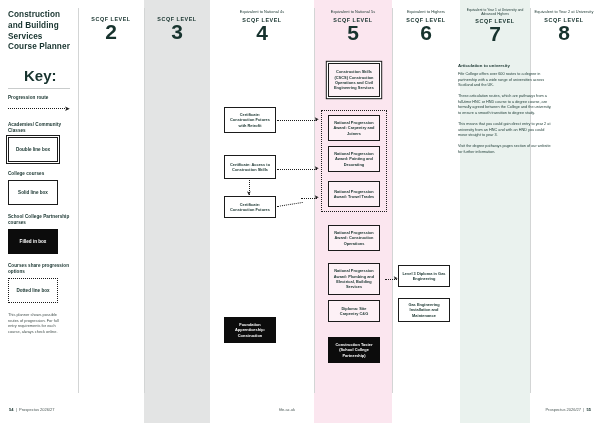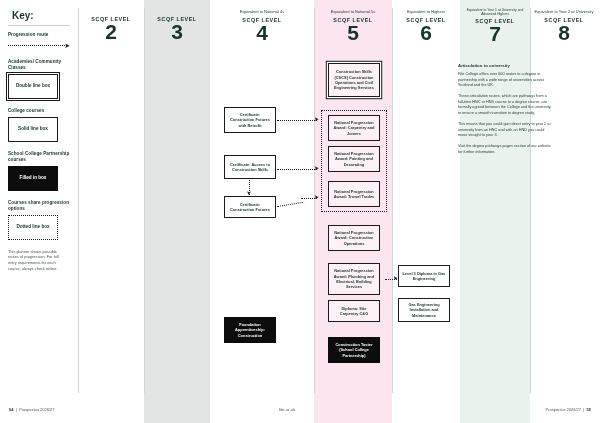--- a/index.html
+++ b/index.html
@@ -26,21 +26,21 @@
 
   
   .vline{position:absolute;top:8px;width:1px;background:#d3d5d5;height:385px;}
 
   
   .key-panel{position:absolute;left:8px;top:10px;width:62px;}
   .planner-title{
     font-size:8.2px;font-weight:bold;line-height:1.32;letter-spacing:.1px;
     color:#17332e;margin:0 0 14px 0;
   }
-  .key-head{font-size:10px;font-weight:bold;margin:0 0 4px 4px;}
+  .key-head{font-size:15px;font-weight:bold;margin:0 0 4px 16px;}
   .key-rule{height:1px;background:#c9cccc;margin:3px 0 6px 0;width:62px;}
   .key-label{font-size:4.6px;font-weight:bold;line-height:1.3;margin:0 0 3px 0;letter-spacing:.05px;}
   .key-block{margin-bottom:9px;}
   .arrow-row{display:flex;align-items:center;height:9px;margin-bottom:2px;}
   .dotline{flex:1;border-top:1px dotted #1b1b1b;height:0;}
   .arrow-head{font-size:7px;line-height:7px;margin-left:-1px;color:#1b1b1b;}
   .kbox{
     width:48px;height:23px;display:flex;align-items:center;justify-content:center;
     text-align:center;font-size:4.6px;font-weight:bold;line-height:1.28;
   }
@@ -106,20 +106,21 @@
 
 <div class="layer">
   <div class="vline" style="left:78px;"></div>
   <div class="vline" style="left:144px;"></div>
   <div class="vline" style="left:314px;"></div>
   <div class="vline" style="left:392px;"></div>
   <div class="vline" style="left:530px;"></div>
 </div>
 
 <div class="key-panel">
+  <div class="planner-title">Construction and Building Services Course Planner</div>
 
   <div class="key-head">Key:</div>
   <div class="key-rule"></div>
 
   <div class="key-block">
     <div class="key-label">Progression route</div>
     <div class="arrow-row">
       <span class="dotline"></span>
       <span class="arrow-head">➤</span>
     </div>

